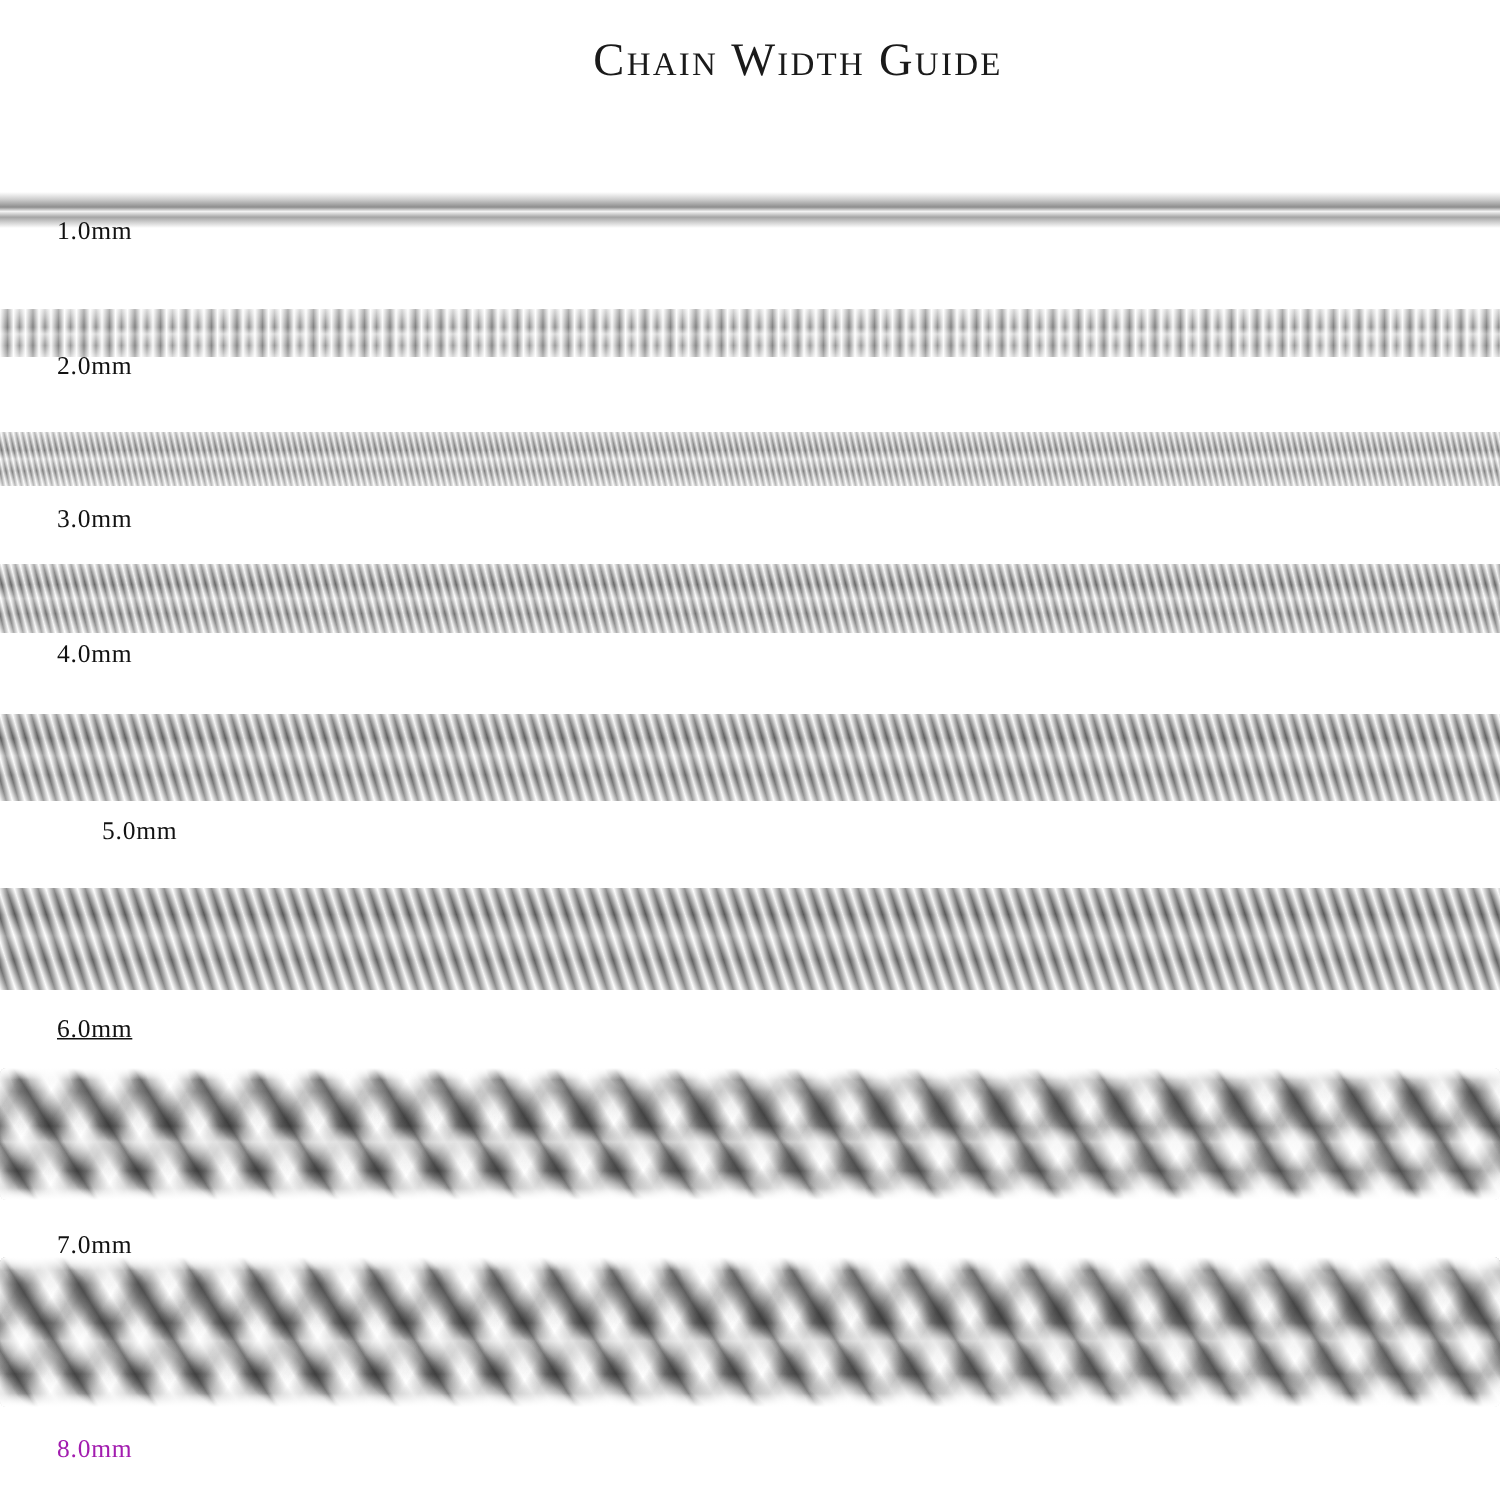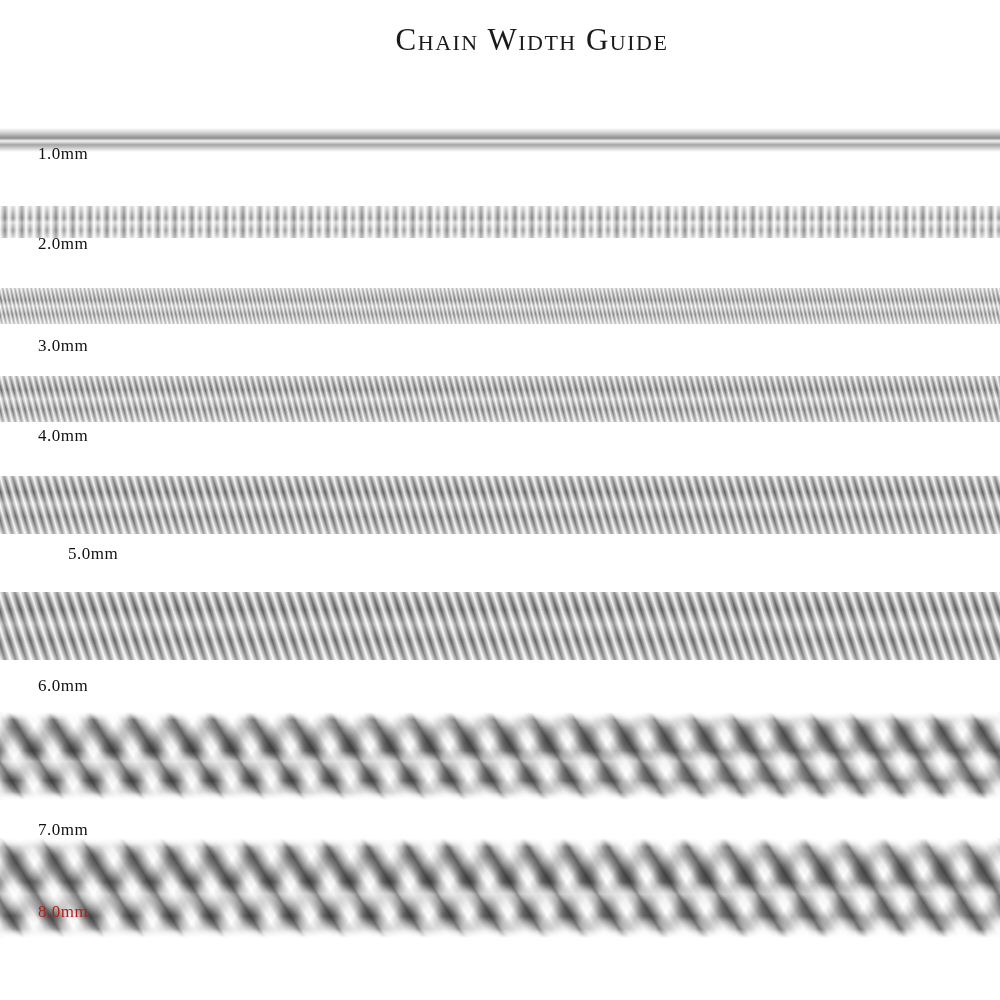--- a/index.html
+++ b/index.html
@@ -235,21 +235,21 @@
     <div class="chain-row">
       <div class="chain-strip tex-4" style="top: 376px; height: 46px;"></div>
       <div class="chain-label" style="top: 426px; color: rgb(17, 17, 17); text-align: right;">4.0mm</div>
     </div>
     <div class="chain-row">
       <div class="chain-strip tex-5" style="top: 476px; height: 58px;"></div>
       <div class="chain-label" style="top: 544px; color: rgb(17, 17, 17); margin-left: 30px;">5.0mm</div>
     </div>
     <div class="chain-row">
       <div class="chain-strip tex-6" style="top: 592px; height: 68px;"></div>
-      <div class="chain-label" style="top: 676px; color: rgb(17, 17, 17);">6.0mm</div>
+      <div class="chain-label" style="top: 676px; color: rgb(17, 17, 17); text-decoration: underline;">6.0mm</div>
     </div>
     <div class="chain-row">
       <div class="rope-mask" style="top: 712px; height: 88px;">
         <div class="rope" style="position: absolute; left: 0px; top: 0px; width: 100%; height: 100%;">
           <div class="strandA"></div>
           <div class="strandB"></div>
           <div class="sheen"></div>
         </div>
         <div class="edge-fade"></div>
       </div>
@@ -257,15 +257,15 @@
     </div>
     <div class="chain-row">
       <div class="rope-mask" style="top: 838px; height: 100px;">
         <div class="rope" style="position: absolute; left: 0px; top: 0px; width: 100%; height: 100%;">
           <div class="strandA"></div>
           <div class="strandB"></div>
           <div class="sheen"></div>
         </div>
         <div class="edge-fade"></div>
       </div>
-      <div class="chain-label" style="top: 902px; color: #b91c1c;">8.0mm</div>
+      <div class="chain-label" style="top: 956px; color: #a21caf;">8.0mm</div>
     </div>
   </div>
 
 </body></html>

